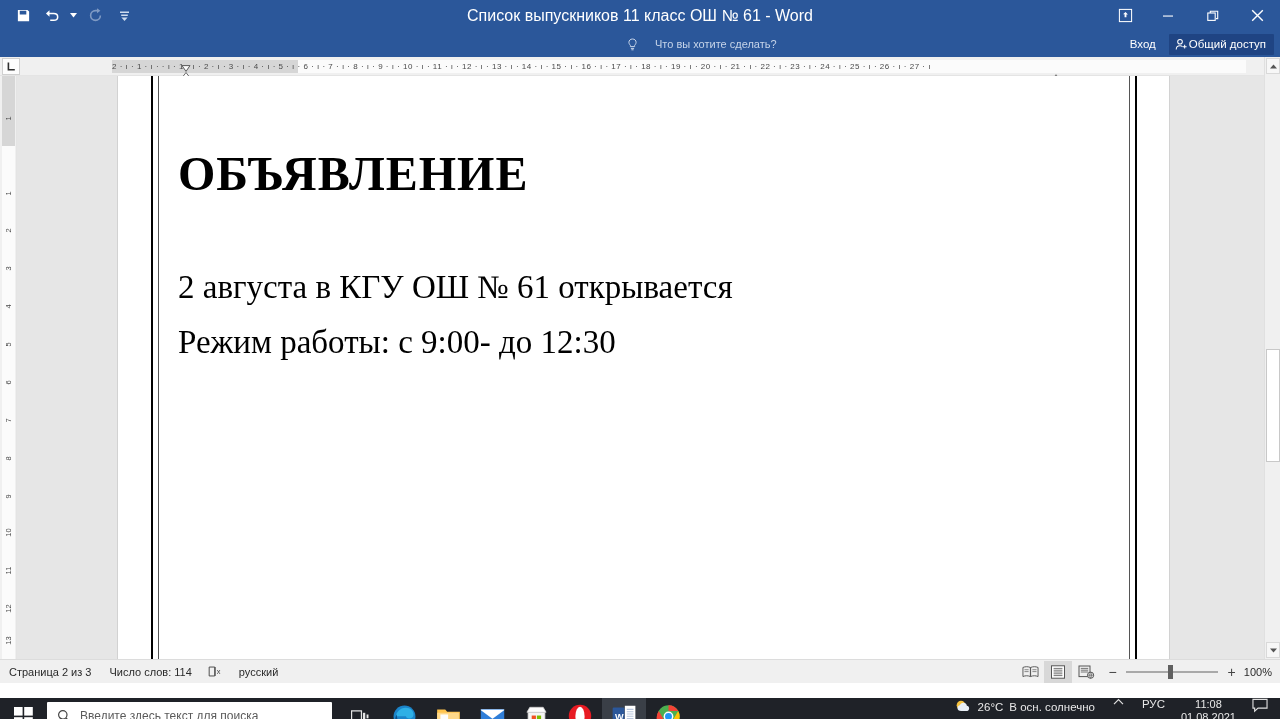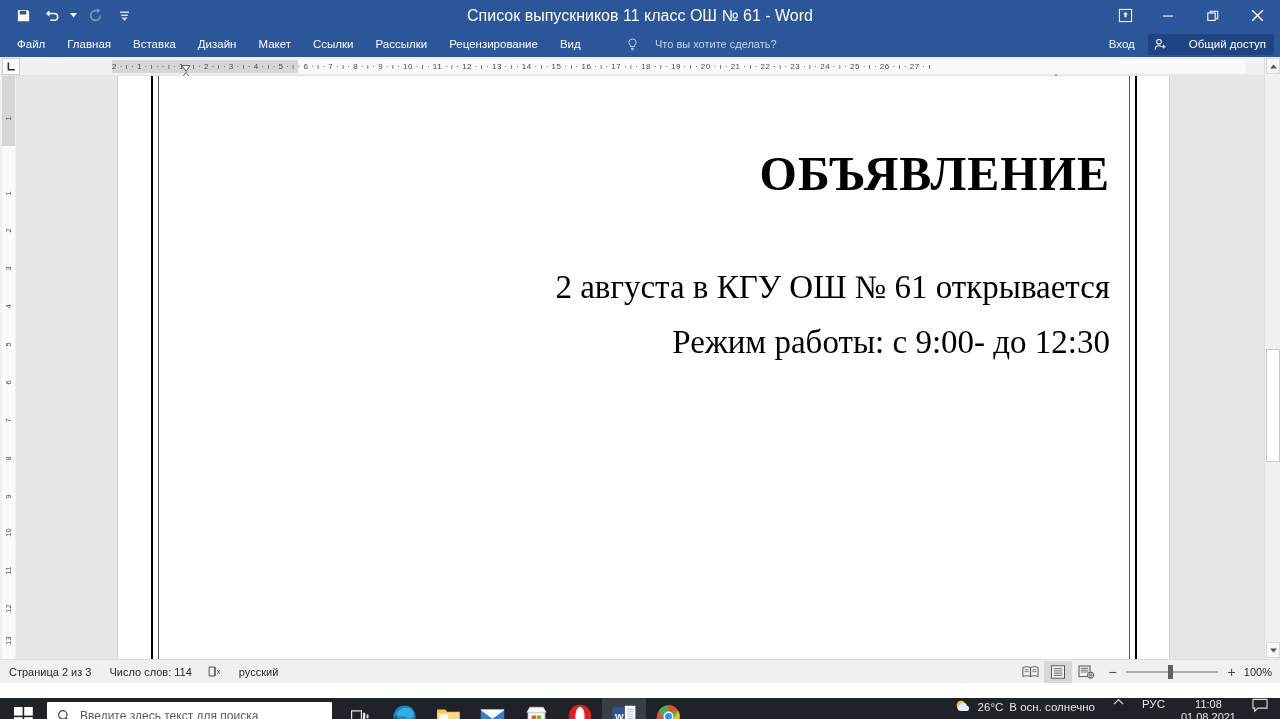--- a/index.html
+++ b/index.html
@@ -54,21 +54,21 @@
     position: absolute; left: 626px; top: 0; height: 26px;
     display: flex; align-items: center; gap: 16px;
     font-size: 11px; color: #c6d4e9; font-style: normal;
   }
   .tellme .bulb { width: 13px; height: 15px; display: flex; align-items: center; justify-content: center; }
   .tellme .bulb svg { display: block; }
 
   .acct { position: absolute; right: 6px; top: 0; height: 26px; display: flex; align-items: center; gap: 4px; }
   .signin { font-size: 11.5px; color: #ffffff; padding: 0 9px; height: 26px; line-height: 26px; }
   .share {
-    display: flex; align-items: center; gap: 22px;
+    display: flex; align-items: center; gap: 1px;
     height: 21px; padding: 0 8px 0 6px; background: #1f4483;
     font-size: 11.5px; color: #ffffff; border-radius: 1px;
   }
   .share svg { display: block; }
 
   
   .ruler-h {
     position: absolute; left: 0; top: 57px; width: 1264px; height: 19px;
     background: #f0f0f0; border-bottom: 1px solid #e4e4e4;
   }
@@ -130,21 +130,21 @@
   .page-border-outer {
     position: absolute; left: 33px; top: -8px; width: 986px; height: 600px;
     border-left: 2px solid #000; border-right: 2px solid #000;
   }
   .page-border-inner {
     position: absolute; left: 40px; top: -8px; width: 972px; height: 600px;
     border-left: 1px solid #555; border-right: 1px solid #555;
   }
   .content {
     position: absolute; left: 60px; top: 0; width: 932px; height: 583px;
-    text-align: right; color: #000000;
+    text-align: left; color: #000000;
     font-family: "Liberation Serif", serif;
   }
   .doc-title {
     margin-top: 72px;
     font-size: 48px; font-weight: bold; letter-spacing: 1px;
     line-height: 1.1;
   }
   .para1 { margin-top: 70px; font-size: 33px; line-height: 1.0; }
   .para2 { margin-top: 30px; font-size: 33px; line-height: 1.72; position: relative; }
   .para3 { margin-top: 22px; font-size: 33px; line-height: 1.0; }
@@ -305,31 +305,20 @@
       </div>
       <div class="win-btn">
         <svg width="13" height="13" viewBox="0 0 13 13">
             <path stroke="#ffffff" stroke-width="1.4" d="M1.2 1.2l10.6 10.6M11.8 1.2L1.2 11.8"></path>
           </svg>
       </div>
     </div>
   </div>
 
   <div class="menubar">
-    <div class="tabs">
-      <div class="tab">Файл</div>
-      <div class="tab">Главная</div>
-      <div class="tab">Вставка</div>
-      <div class="tab">Дизайн</div>
-      <div class="tab">Макет</div>
-      <div class="tab">Ссылки</div>
-      <div class="tab">Рассылки</div>
-      <div class="tab">Рецензирование</div>
-      <div class="tab">Вид</div>
-    </div>
 
     <div class="tellme">
       <span class="bulb">
         <svg width="11" height="13" viewBox="0 0 11 13">
             <path fill="none" stroke="#c6d4e9" stroke-width="1" d="M5.5 1C3.3 1 1.9 2.5 1.9 4.3c0 1.5 1 2.3 1.5 3.2v1.1h4.2V7.5c.5-.9 1.5-1.7 1.5-3.2C9.1 2.5 7.7 1 5.5 1z"></path>
             <path stroke="#c6d4e9" stroke-width="1" d="M3.9 10.4h3.2M4.4 11.8h2.2"></path>
           </svg>
       </span>
       <span>Что вы хотите сделать?</span>
     </div>

